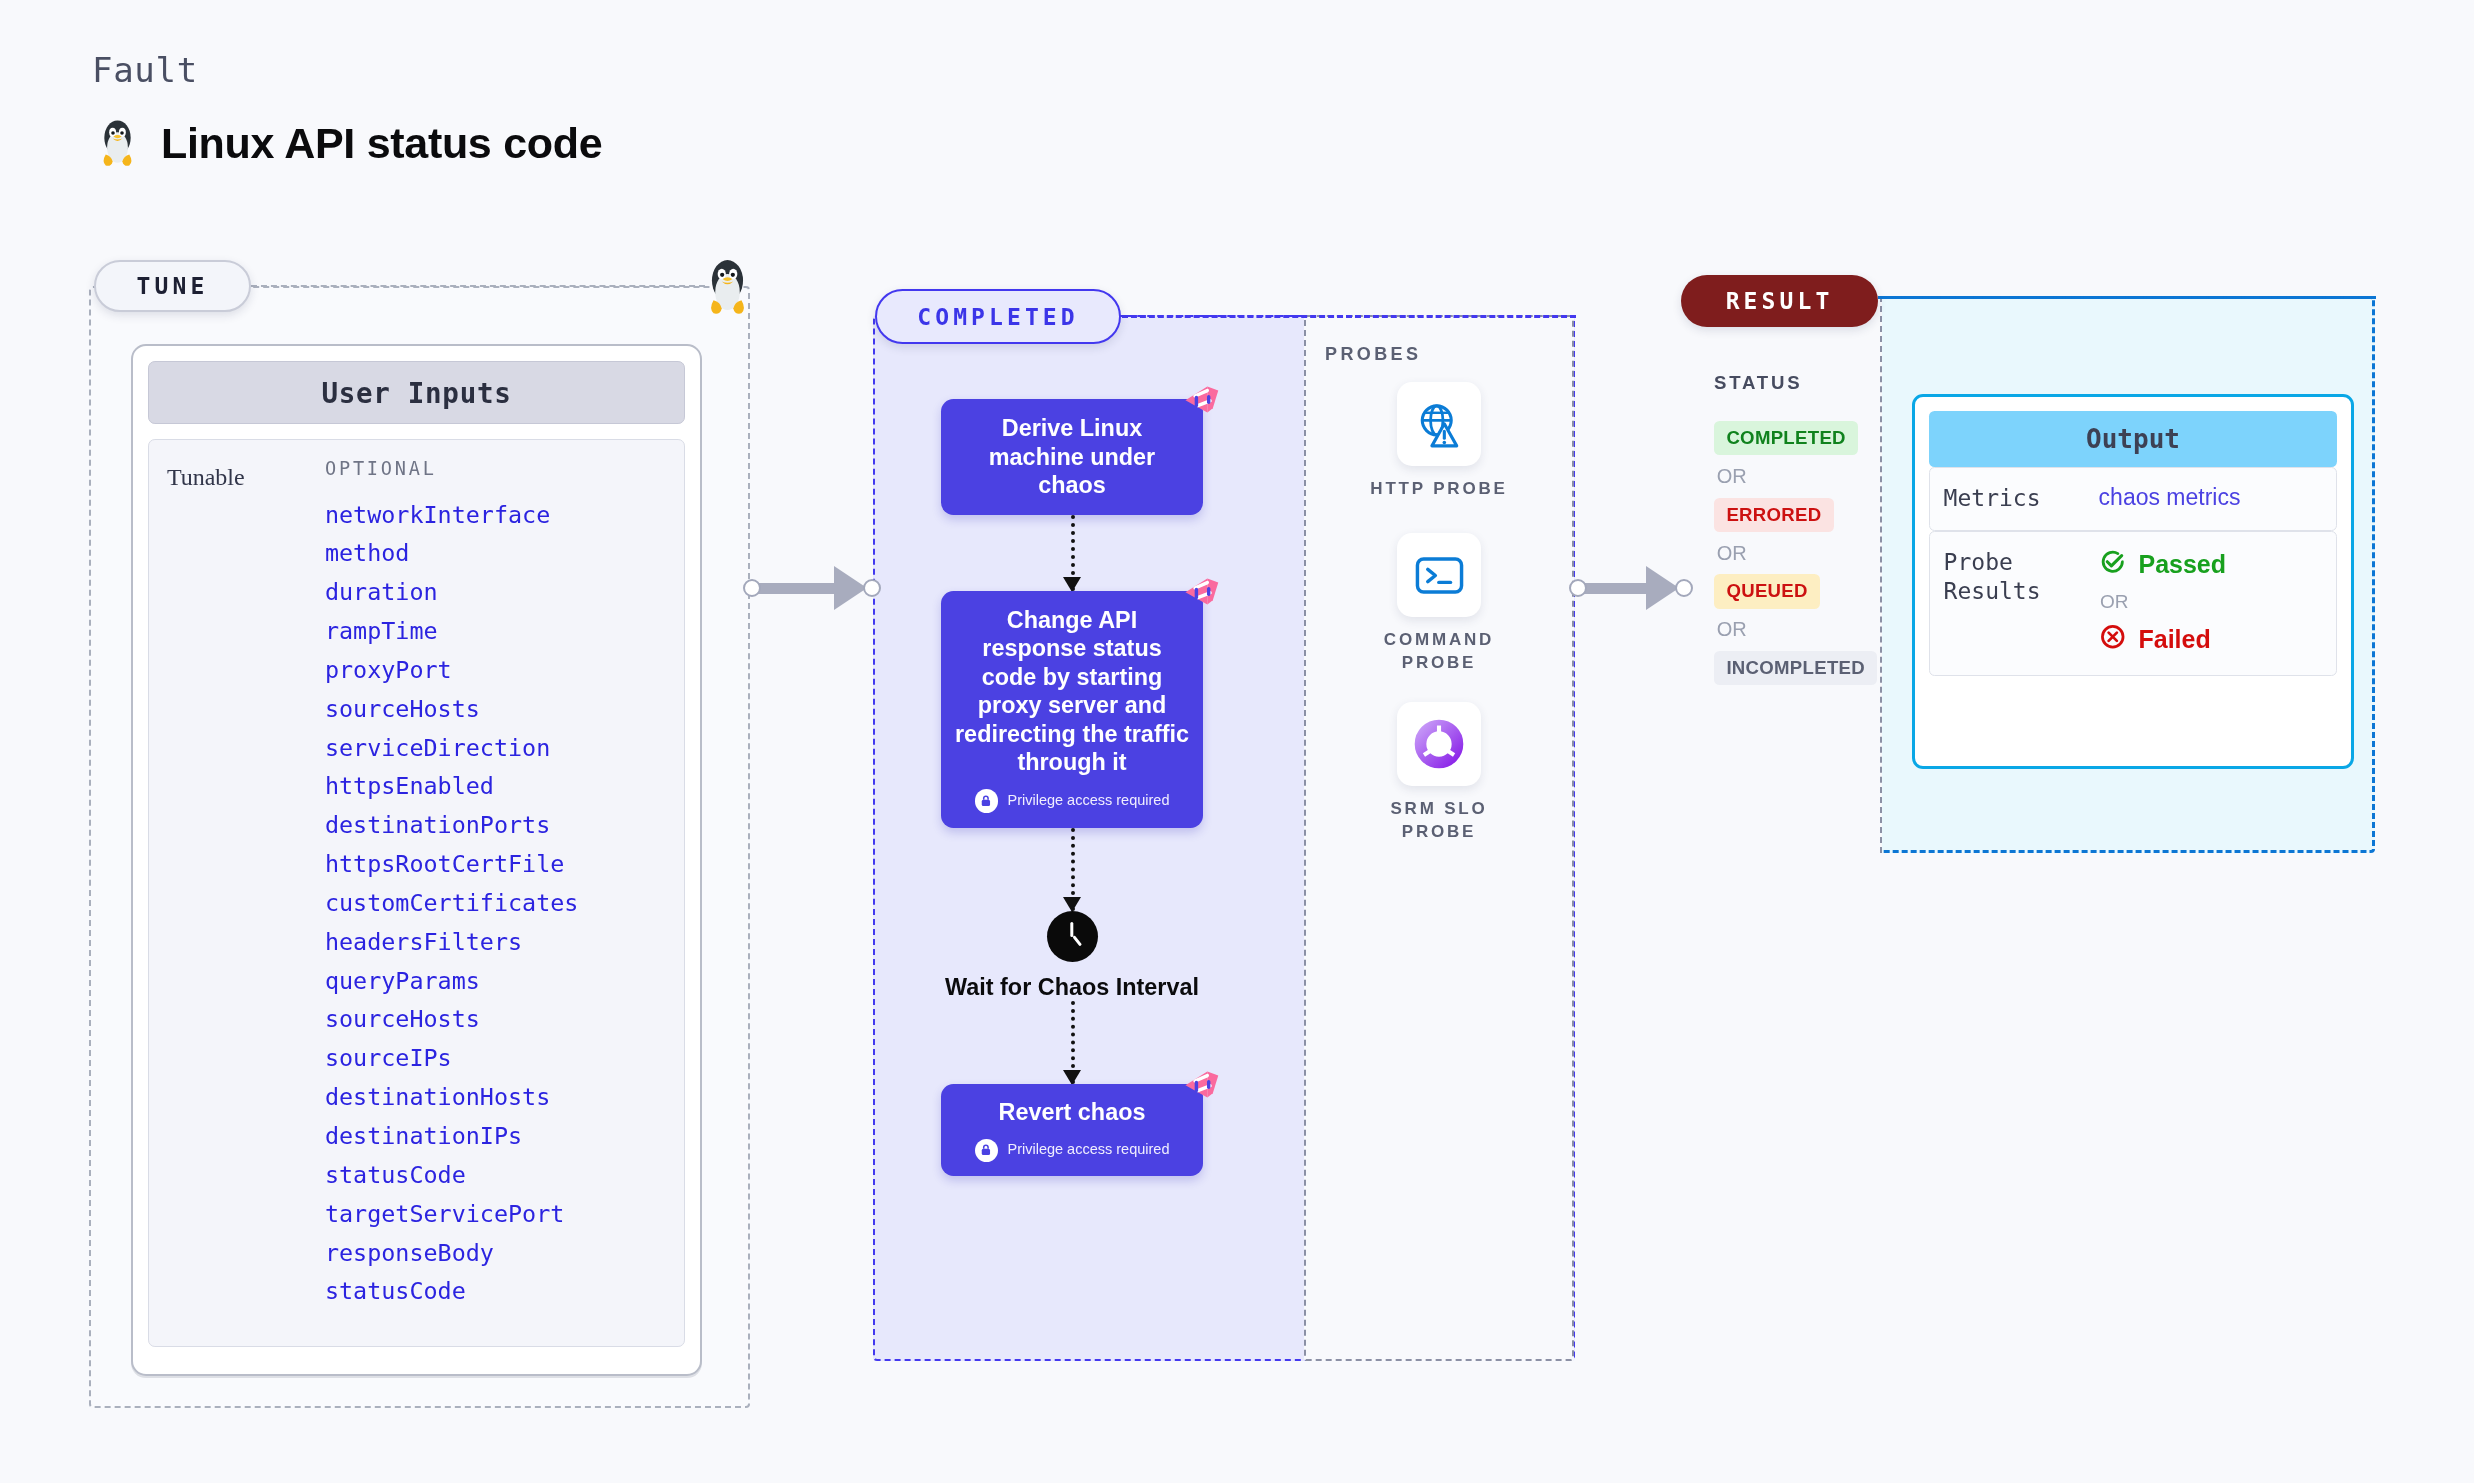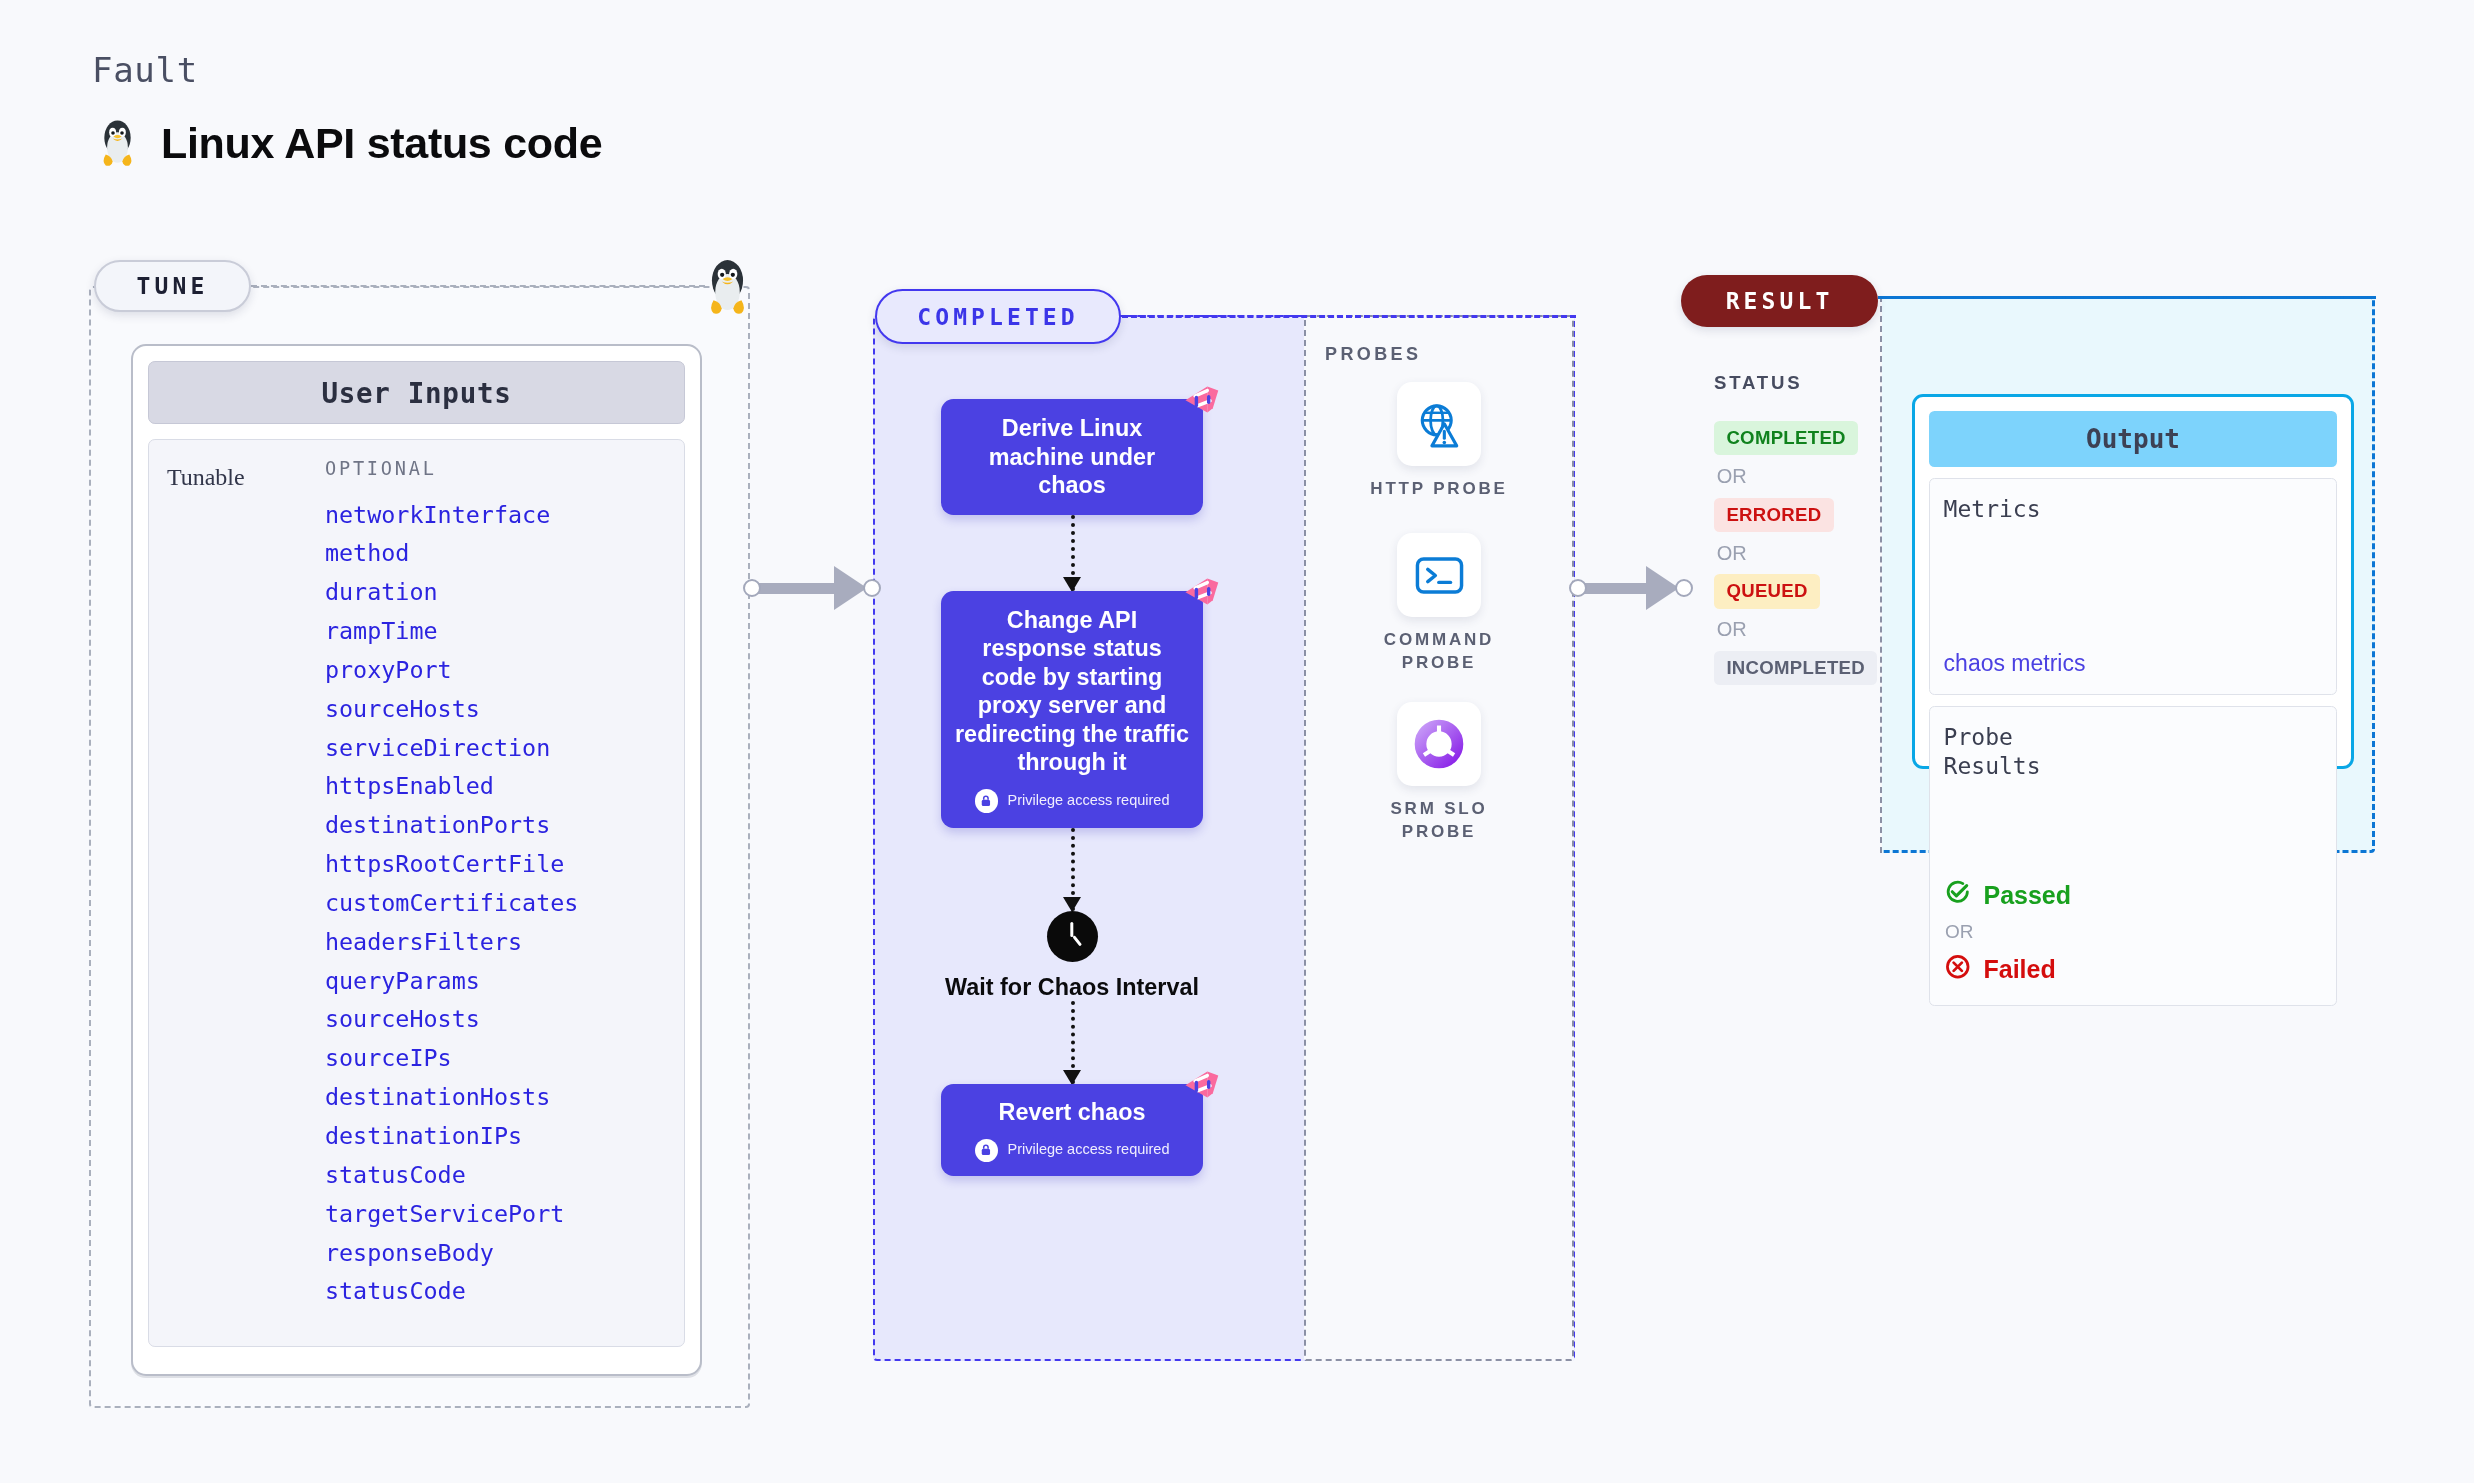--- a/index.html
+++ b/index.html
@@ -229,22 +229,22 @@
     background: #ffffff; border: 3.4px solid #09a7e6; border-radius: 11px;
     padding: 13.8px;
   }
   .output-header {
     height: 56px; background: #7dd3fc; border-radius: 5.5px;
     display: flex; align-items: center; justify-content: center;
     font-family: "DejaVu Sans Mono", monospace;
     font-size: 26px; font-weight: 700; color: #3d4154;
   }
   .out-row {
-    margin-top: 11px; border: 0.7px solid #dfe2ea; border-radius: 5.5px;
-    background: #fbfcfe; display: flex; padding: 16.5px 13.8px; flex-direction: column;
+    border: 0.7px solid #dfe2ea; border-radius: 5.5px;
+    background: #fbfcfe; display: flex; padding: 16.5px 13.8px;
   }
   .out-key {
     width: 155px; flex: 0 0 155px;
     font-family: "DejaVu Sans Mono", monospace;
     font-size: 23px; color: #3a3e50; line-height: 1.25;
   }
   .out-val-metrics {
     font-family: Liberation Sans, sans-serif;
     font-size: 23px; color: #4b41e2;
   }

